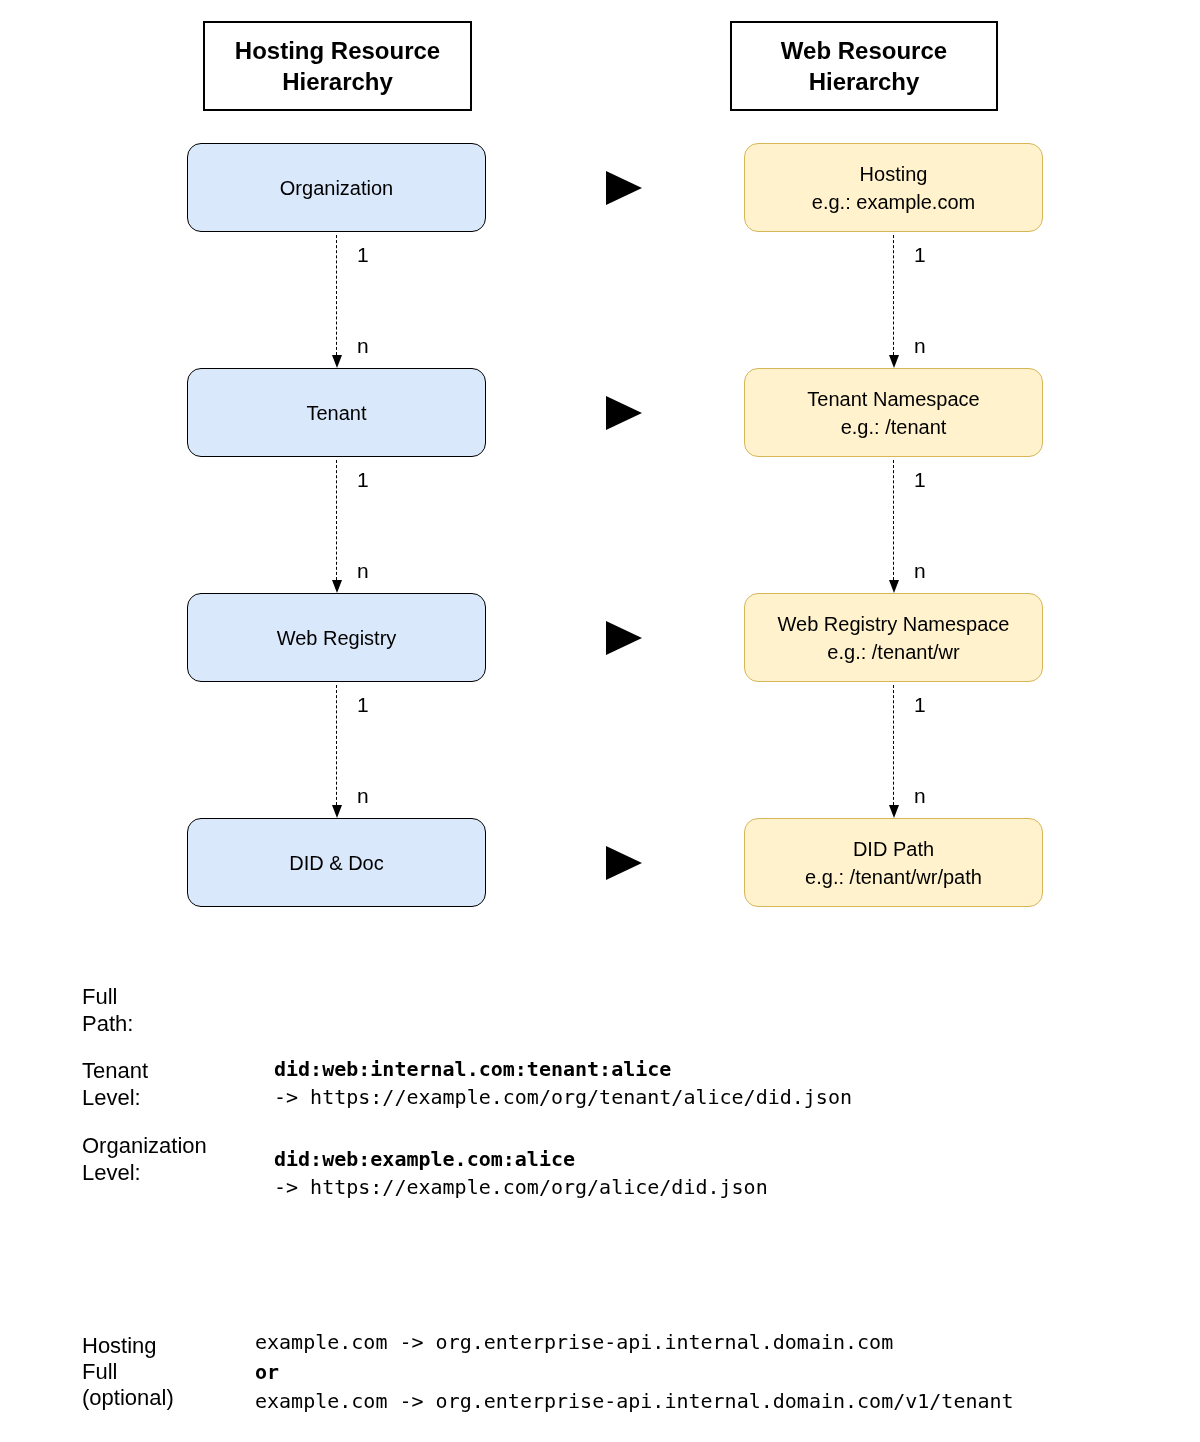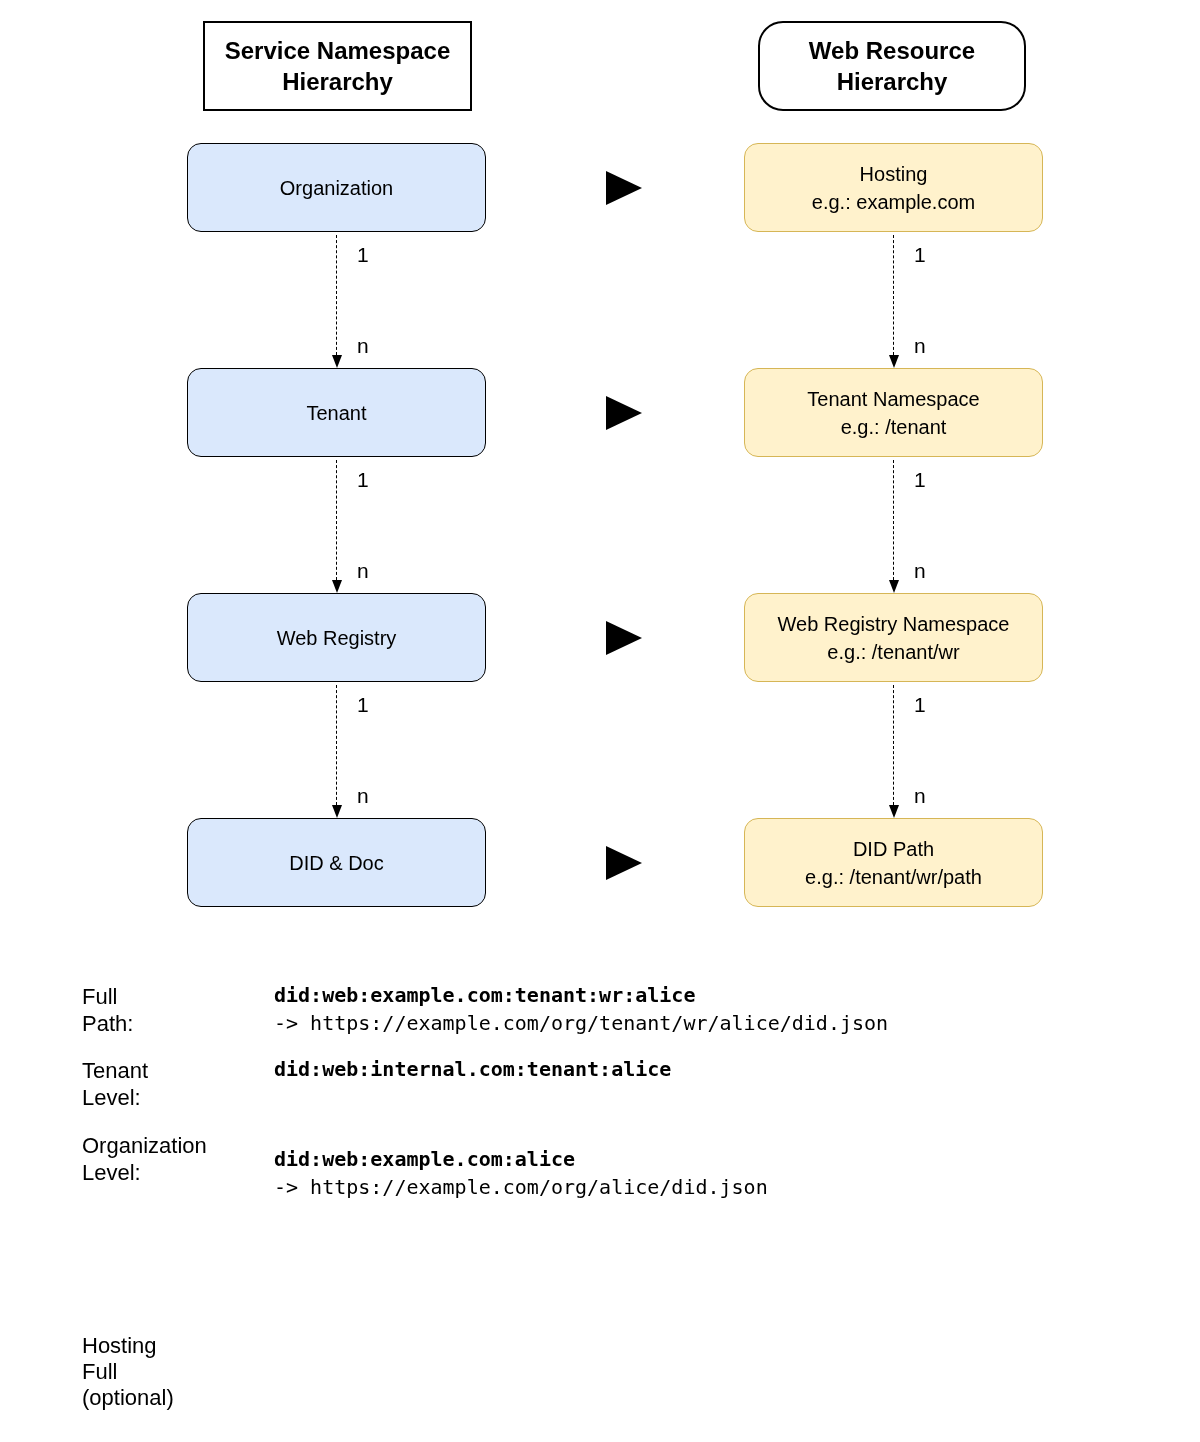--- a/index.html
+++ b/index.html
@@ -7,21 +7,21 @@
     position:relative;width:1200px;height:1442px;background:#ffffff;
     font-family:"Liberation Sans",sans-serif;color:#000;overflow:hidden;
   }
   
   .hdr{
     position:absolute;border:2px solid #000;background:#fff;
     display:flex;align-items:center;justify-content:center;text-align:center;
     font-weight:bold;font-size:24px;line-height:1.3;white-space:pre-line;
   }
   .hdr.svc{left:203px;top:21px;width:265px;height:86px;}
-  .hdr.web{left:758px;top:21px;width:264px;height:86px;border-radius:25px;}
+  .hdr.web{left:730px;top:21px;width:264px;height:86px;}
 
   
   .box{
     position:absolute;width:297px;height:87px;border-radius:14px;
     display:flex;flex-direction:column;align-items:center;justify-content:center;
     text-align:center;font-size:20px;line-height:28px;
   }
   .sbox{left:187px;background:var(--service-box-fill,#dae8fc);border:1.5px solid var(--service-box-border,#000);}
   .wbox{left:744px;background:var(--web-box-fill,#fff2cc);border:1.5px solid var(--web-box-border,#d6b656);}
   .r0{top:143px}.r1{top:368px}.r2{top:593px}.r3{top:818px}
@@ -59,21 +59,21 @@
   .mv0{top:981px}.mv1{top:1055px}.mv2{top:1145px}
   .mapval .bold{font-weight:bold;}
   .hostingval{position:absolute;left:255px;top:1328px;font-family:"DejaVu Sans Mono",monospace;font-size:20px;line-height:29.5px;}
   .hostingval .bold{font-weight:bold;}
 </style>
 </head>
 <body>
 
 <div class="canvas">
 
-  <div class="hdr svc">Service Namespace
+  <div class="hdr svc">Hosting Resource
 Hierarchy</div>
   <div class="hdr web">Web Resource
 Hierarchy</div>
 
   <div class="box sbox r0">Organization</div>
   <div class="tri t0"></div>
   <div class="box wbox r0">
     <div>Hosting</div>
     <div>e.g.: example.com</div>
   </div>
@@ -121,35 +121,37 @@
 
   <div class="box sbox r3">DID &amp; Doc</div>
   <div class="tri t3"></div>
   <div class="box wbox r3">
     <div>DID Path</div>
     <div>e.g.: /tenant/wr/path</div>
   </div>
 
   <div class="maplabel ml0">Full
 Path:</div>
-  <div class="mapval mv0">
-    <div class="bold">did:web:example.com:tenant:wr:alice</div>
-    <div>-&gt; https://example.com/org/tenant/wr/alice/did.json</div>
-  </div>
 
   <div class="maplabel ml1">Tenant
 Level:</div>
   <div class="mapval mv1">
     <div class="bold">did:web:internal.com:tenant:alice</div>
+    <div>-&gt; https://example.com/org/tenant/alice/did.json</div>
   </div>
 
   <div class="maplabel ml2">Organization
 Level:</div>
   <div class="mapval mv2">
     <div class="bold">did:web:example.com:alice</div>
     <div>-&gt; https://example.com/org/alice/did.json</div>
   </div>
 
   <div class="maplabel ml3">Hosting
 Full
 (optional)</div>
+  <div class="hostingval">
+    <div>example.com -&gt; org.enterprise-api.internal.domain.com</div>
+    <div class="bold">or</div>
+    <div>example.com -&gt; org.enterprise-api.internal.domain.com/v1/tenant</div>
+  </div>
 
 </div>
 
 </body></html>

